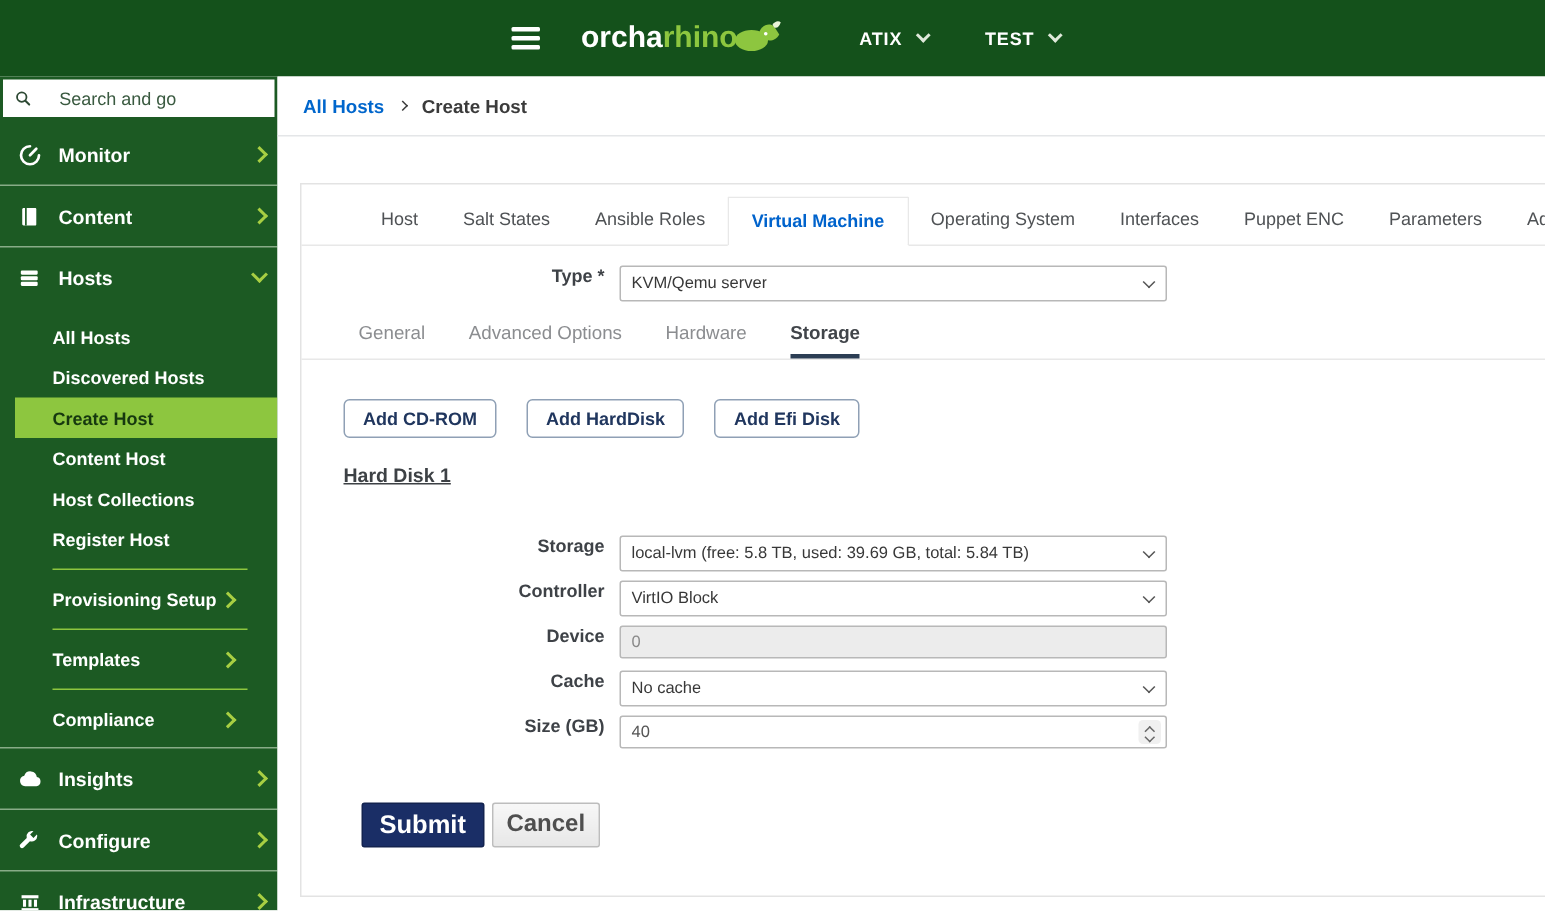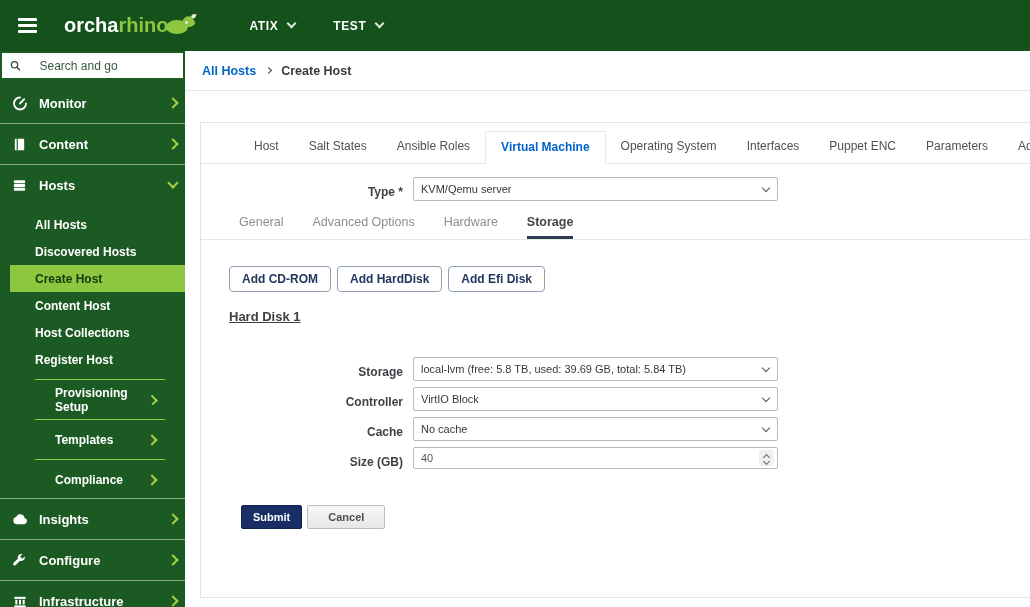--- a/index.html
+++ b/index.html
@@ -1,20 +1,20 @@
 <!DOCTYPE html>
 <html><head>
 <meta charset="utf-8">
 <style>
   html,body { margin:0; padding:0; background:#fff; }
   .app { width:1030px; height:607px; position:relative; overflow:hidden;
          font-family:"Liberation Sans", sans-serif; background:#fff; }
 
   
-  .topbar { height:51px; background:#14511b; display:flex; align-items:center; }
+  .topbar { height:51px; background:#14511b; display:flex; align-items:center;justify-content:center; }
   .hamburger { margin-left:18px; display:flex; flex-direction:column; gap:3px; cursor:pointer; }
   .hamburger span { width:19px; height:3px; background:#fff; border-radius:1px; }
   .logo { margin-left:27px; font-size:20px; font-weight:bold; display:flex; align-items:center; cursor:pointer; }
   .logo .p1 { color:#ffffff; }
   .logo .p2 { color:#8dc63f; }
   .logo svg { margin-left:-3px; margin-top:-4px; }
   .tb-menu { color:#fff; font-weight:bold; font-size:12px; letter-spacing:0.6px;
              display:flex; align-items:center; gap:10px; cursor:pointer; }
   .tb-menu.first { margin-left:52px; }
   .tb-menu.second { margin-left:38px; }
@@ -41,59 +41,59 @@
   .nav-item { height:40px; display:flex; align-items:center; padding:0 8px 0 12px;
               border-bottom:1px solid rgba(226,240,218,0.55); color:#fff;
               font-weight:bold; font-size:13px; cursor:pointer; }
   .nav-item.no-border { border-bottom:none; }
   .nav-item .nicon { width:18px; margin-right:9px; display:flex; align-items:center; }
   .nav-item .sp { flex:1; }
   .subnav { padding:6px 0 5px; border-bottom:1px solid rgba(226,240,218,0.55); }
   .sub-item { height:27px; display:flex; align-items:center; padding-left:35px;
               color:#fff; font-weight:bold; font-size:12px; cursor:pointer; }
   .sub-item .sp { flex:1; }
-  .sub-item.expandable { padding-right:29px;margin-left:20px; }
+  .sub-item.expandable { padding-right:29px; }
   .sub-item.active { background:#8dc63f; color:#16380f; margin-left:10px; padding-left:25px; }
   .sub-divider { height:1px; background:#8dc63f; margin:6px 20px 6px 35px; }
 
   
   .main { flex:1; display:flex; flex-direction:column; background:#fff; min-width:0; }
   .breadcrumb-bar { height:39px; border-bottom:1px solid #e4e6e8; display:flex;
                     align-items:center; padding-left:17px; gap:10px; flex-shrink:0; }
   .bc-link { color:#0066cc; font-weight:bold; font-size:12.5px; cursor:pointer; }
   .bc-current { color:#3b3b3b; font-weight:bold; font-size:12.5px; }
 
   .panel { margin:31px -2px 0 15px; border:1px solid #e3e3e3; height:474px; background:#fff; }
 
   .tabs { display:flex; padding:8px 0 0 38px; border-bottom:1px solid #e8e8e8; }
   .tab { padding:8px 15px 9px; font-size:12px; color:#4f5255; cursor:pointer; white-space:nowrap; }
   .tab.active { color:#0063cc; font-weight:bold; background:#fff;
                 border:1px solid #e8e8e8; border-bottom:1px solid #fff;
                 margin-bottom:-1px; border-radius:1px 1px 0 0; }
 
-  .form-row { display:flex; align-items:flex-end; padding-left:38px; }
+  .form-row { display:flex; align-items:flex-start; padding-left:38px; }
   .form-row .lbl { width:164px; text-align:right; font-weight:bold; font-size:12px; color:#3e4247; }
   .form-row.disk { padding-left:28px; }
   .form-row.disk .lbl { width:174px; }
   .ctl { margin-left:10px; width:365px; height:22px; box-sizing:border-box; position:relative; }
   .select { border:1px solid #b8b8b8; border-radius:2px; background:#fff; display:flex;
             align-items:center; padding:0 22px 0 7px; font-size:11px; color:#383838;
             height:100%; cursor:pointer; }
   .select .val { overflow:hidden; white-space:nowrap; }
   .sel-chev { position:absolute; right:9px; top:8px; width:5px; height:5px;
               border-right:1.6px solid #555; border-bottom:1.6px solid #555;
               transform:rotate(45deg); }
   .type-row { margin-top:13px; }
 
   .subtabs { display:flex; margin-top:16px; padding-left:38px; }
   .subtab { font-size:12.5px; color:#8b8d90; margin-right:29px; padding-bottom:7px; cursor:pointer; }
   .subtab.active { color:#41454a; font-weight:bold; border-bottom:3px solid #2c3e54; }
   .rule { height:1px; background:#e8e8e8; }
 
-  .btn-row { margin-top:26px; padding-left:28px; display:flex; gap:6px; }
+  .btn-row { margin-top:26px; padding-left:28px; display:flex; gap:20px; }
   .btn-outline { background:#fff; border:1.5px solid #8fa0b5; border-radius:4px;
                  color:#20365e; font-weight:bold; font-size:12px; padding:5px 12px;
                  cursor:pointer; font-family:inherit; }
 
   .disk-title { margin-top:17px; padding-left:28px; font-weight:bold; font-size:13px; color:#3d4145;text-decoration:underline; }
   .disk-form { margin-top:33px; }
   .disk-form .form-row + .form-row { margin-top:8px; }
 
   .input { border:1px solid #b8b8b8; border-radius:2px; font-size:11px; color:#555;
            padding:0 7px; width:100%; height:22px; box-sizing:border-box;
@@ -102,23 +102,23 @@
   .spinner { position:absolute; right:4px; top:3px; width:15px; height:16px;
              background:#f0f0f0; border-radius:3px; display:flex; flex-direction:column;
              align-items:center; justify-content:center; cursor:pointer; }
   .spin-up { width:4px; height:4px; border-left:1.4px solid #666; border-top:1.4px solid #666;
              transform:rotate(45deg); margin-top:2px; }
   .spin-down { width:4px; height:4px; border-left:1.4px solid #666; border-top:1.4px solid #666;
                transform:rotate(225deg); margin-top:-1px; }
 
   .action-row { margin-top:36px; padding-left:40px; display:flex; gap:5px; }
   .btn-submit { background:#1a2e66; border:1px solid #13234f; color:#fff; font-weight:bold;
-                font-size:11px; padding:3px 11px; border-radius:2px; cursor:pointer; font-family:inherit; }
+                font-size:17px; padding:3px 11px; border-radius:2px; cursor:pointer; font-family:inherit; }
   .btn-cancel { background:linear-gradient(#f7f7f7,#e7e7e7); border:1px solid #bdbdbd;
-                color:#4f4f4f; font-weight:bold; font-size:11px; padding:5px 20px;
+                color:#4f4f4f; font-weight:bold; font-size:16px; padding:5px 9px;
                 border-radius:2px; cursor:pointer; font-family:inherit; }
 </style>
 </head>
 <body>
 
 <div class="app">
 
   <div class="topbar">
     <div class="hamburger">
       <span></span>
@@ -333,20 +333,26 @@
           <div class="form-row disk">
             <span class="lbl">Controller</span>
             <div class="ctl">
               <div class="select">
                 <span class="val">VirtIO Block</span>
                 <span class="sel-chev"></span>
               </div>
             </div>
           </div>
 
+          <div class="form-row disk">
+            <span class="lbl">Device</span>
+            <div class="ctl">
+              <input class="input disabled" disabled="" value="0" style="">
+            </div>
+          </div>
 
           <div class="form-row disk">
             <span class="lbl">Cache</span>
             <div class="ctl">
               <div class="select">
                 <span class="val">No cache</span>
                 <span class="sel-chev"></span>
               </div>
             </div>
           </div>

